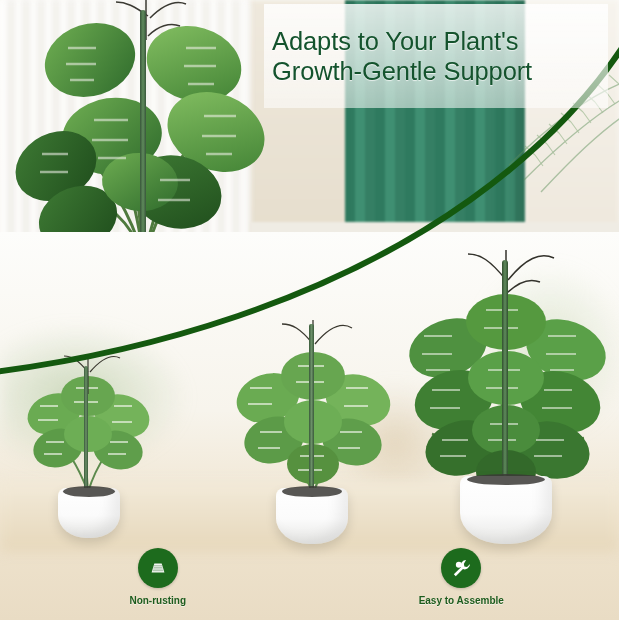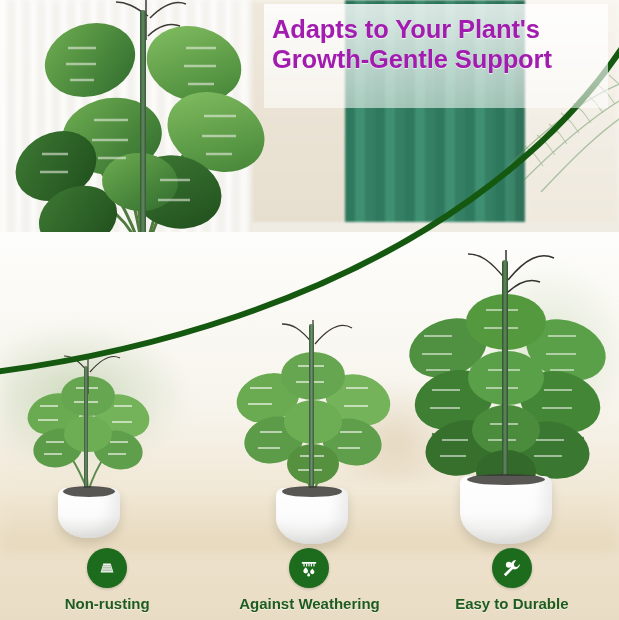--- a/index.html
+++ b/index.html
@@ -148,42 +148,42 @@
     background:#3b3a36; border-radius:50%; opacity:.85;
   }
 
   
   .title-panel {
     position:absolute; left:264px; top:4px; width:344px; height:104px;
     background:linear-gradient(180deg, rgba(255,255,255,.82), rgba(255,255,255,.55));
     filter:blur(0.2px);
   }
   .title-text {
-    position:absolute; left:272px; top:14px; width:340px;
-    font-size:25.5px; font-weight:bold; line-height:30px;
-    color:#a21caf; letter-spacing:-0.1px;
+    position:absolute; left:272px; top:26px; width:340px;
+    font-size:25.5px; font-weight:normal; line-height:30px;
+    color:#14532d; letter-spacing:-0.1px;
     text-shadow:0 1px 1px rgba(255,255,255,.7);
   }
   .title-text div { white-space:nowrap; }
 
   
   .features {
     position:absolute; left:0; top:548px; width:619px; height:72px;
     display:flex; align-items:flex-start; justify-content:space-around;
     padding:0 6px;
   }
   .feature { width:118px; display:flex; flex-direction:column; align-items:center; }
   .f-circle {
     width:40px; height:40px; border-radius:50%;
     background:#1d6b1d;
     display:flex; align-items:center; justify-content:center;
     box-shadow:0 1px 3px rgba(0,0,0,.2);
   }
   .f-label {
-    margin-top:7px; font-size:15px; font-weight:bold;
+    margin-top:7px; font-size:10px; font-weight:bold;
     color:#1d5c1d; text-align:center; white-space:nowrap;
     text-shadow:0 1px 0 rgba(255,255,255,.55);
   }
 </style>
 </head>
 <body>
 
 <div id="stage">
 
   <div class="scene-top">
@@ -405,42 +405,28 @@
         <svg viewBox="0 0 24 24" width="22" height="22">
           <path d="M5 17 L8 7 H16 L19 17 Z" fill="#ffffff" opacity=".95"></path>
           <g stroke="#9fb89f" stroke-width="1" fill="none">
             <path d="M7.6 9.5 h8.8 M7.2 11.3 h9.6 M6.8 13.1 h10.4 M6.4 14.9 h11.2"></path>
           </g>
         </svg>
       </div>
       <div class="f-label">Non-rusting</div>
     </div>
 
-    <div class="feature">
-      <div class="f-circle">
-        <svg viewBox="0 0 24 24" width="22" height="22">
-          <rect x="4" y="5.4" width="16" height="2" rx="1" fill="#fff"></rect>
-          <g stroke="#fff" stroke-width="1.3" stroke-linecap="round">
-            <path d="M6.6 7.6 v2.1 M9.4 7.6 v2.1 M12 7.6 v2.1 M14.6 7.6 v2.1 M17.4 7.6 v2.1"></path>
-          </g>
-          <path d="M8.4 11.2 c1.8 2.1 2.6 3.2 2.6 4.2 a2.6 2.6 0 0 1 -5.2 0 c0 -1 .8 -2.1 2.6 -4.2 z" fill="#fff"></path>
-          <path d="M15.6 12.6 c1.6 1.9 2.3 2.9 2.3 3.8 a2.3 2.3 0 0 1 -4.6 0 c0 -.9 .7 -1.9 2.3 -3.8 z" fill="#fff"></path>
-          <path d="M11.6 17.2 c1.1 1.3 1.6 2 1.6 2.6 a1.6 1.6 0 0 1 -3.2 0 c0 -.6 .5 -1.3 1.6 -2.6 z" fill="#fff"></path>
-        </svg>
-      </div>
-      <div class="f-label">Against Weathering</div>
-    </div>
 
 
     <div class="feature">
       <div class="f-circle">
         <svg viewBox="0 0 24 24" width="23" height="23">
           <path d="M16.8 3.2 a5.6 5.6 0 0 0 -5.3 7.4 L4 18.1 l2 2 l7.5 -7.5 a5.6 5.6 0 0 0 7.4 -5.3 l-3.1 3.1 l-2.8 -.5 l-.5 -2.8 z" fill="#fff"></path>
           <circle cx="9.2" cy="8" r="3.1" fill="#fff"></circle>
         </svg>
       </div>
-      <div class="f-label">Easy to Durable</div>
+      <div class="f-label">Easy to Assemble</div>
     </div>
 
 
   </div>
 
 </div>
 
 </body></html>

